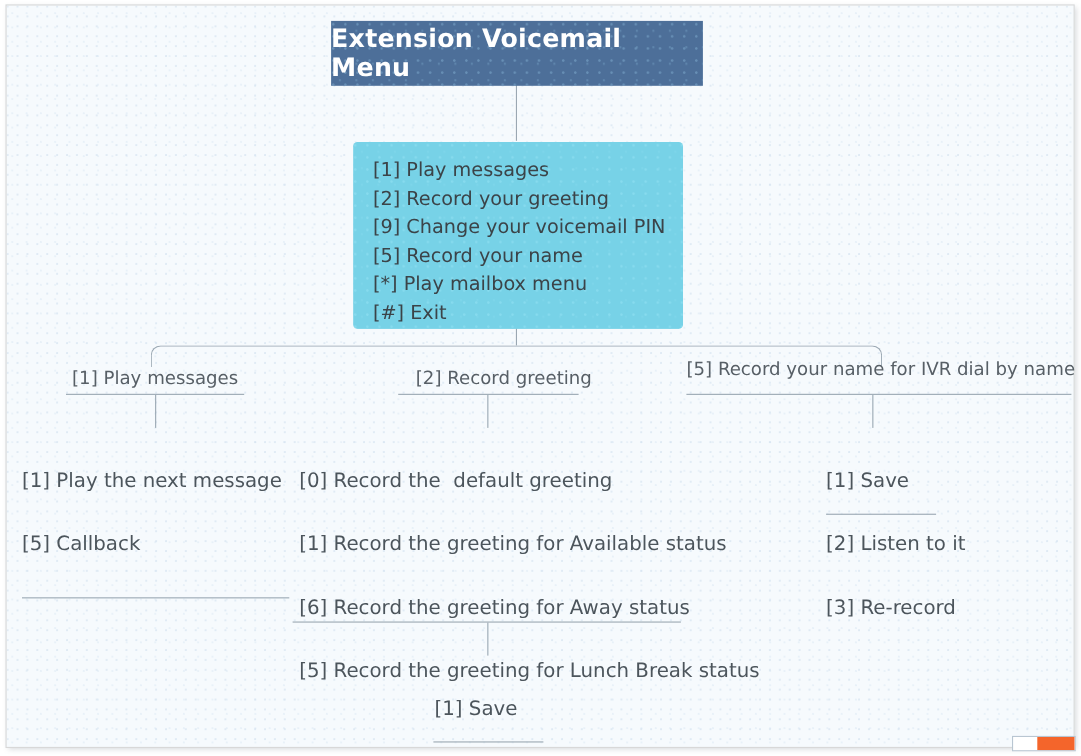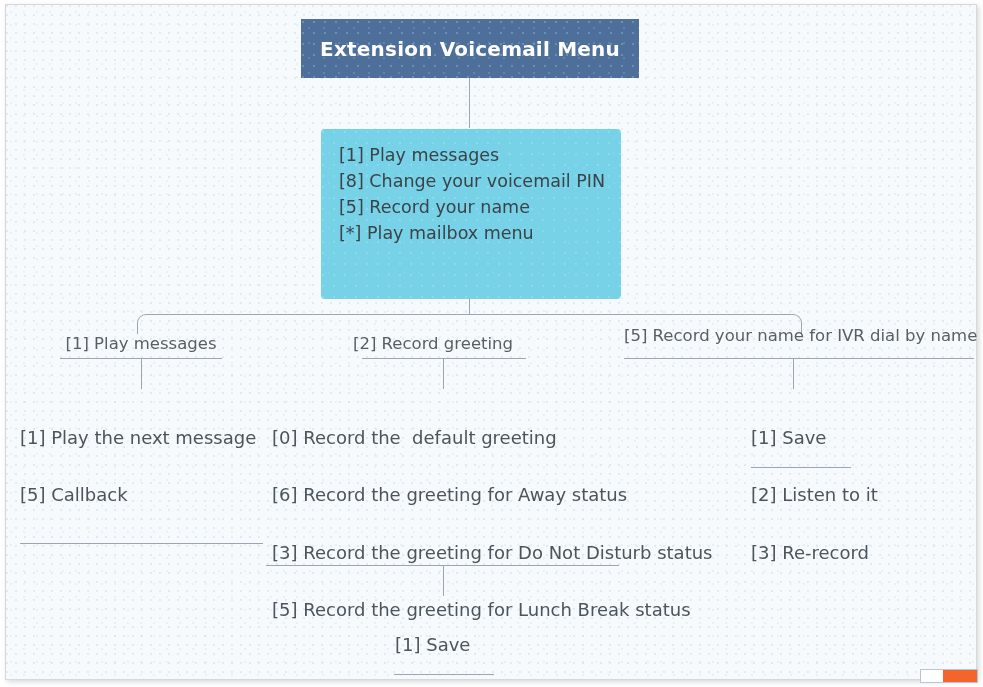--- a/index.html
+++ b/index.html
@@ -55,21 +55,21 @@
   }
 
   
   .node-title {
     position: absolute;
     box-sizing: border-box;
     display: flex;
     align-items: center;
     justify-content: center;
     color: #ffffff;
-    font-size: 20px;
+    font-size: 23px;
     font-weight: bold;
     letter-spacing: 0.2px;
     background-color: #4d6f99;
     background-image:
       radial-gradient(circle at 2px 3px, rgba(125,170,205,0.55) 0.8px, rgba(0,0,0,0) 1.4px),
       radial-gradient(circle at 8px 9px, rgba(120,165,200,0.40) 0.8px, rgba(0,0,0,0) 1.4px);
     background-size: 11px 11px, 15px 15px;
   }
 
   .node-menu {
@@ -161,45 +161,47 @@
     <div class="conn conn-v" style="left:437px; top:561px; width:1px; height:30px;"></div>
 
     <div class="rule" style="left:388px; top:669px; width:100px;"></div>
 
     <div class="node-title" style="left:295px; top:14px; width:338px; height:59px;">
       <span>Extension Voicemail Menu</span>
     </div>
 
     <div class="node-menu" style="left:315px; top:124px; width:300px; height:170px;">
       <div class="mline">[1] Play messages</div>
-      <div class="mline">[8] Change your voicemail PIN</div>
+      <div class="mline">[2] Record your greeting</div>
+      <div class="mline">[9] Change your voicemail PIN</div>
       <div class="mline">[5] Record your name</div>
       <div class="mline">[*] Play mailbox menu</div>
+      <div class="mline">[#] Exit</div>
     </div>
 
     <div class="branch-head" style="left:35px; top:328px; width:200px;">
       <span>[1] Play messages</span>
     </div>
 
     <div class="leaf-list" style="left:14px; top:385px; width:250px;">
       <div class="litem">[1] Play the next message</div>
       <div class="litem">[5] Callback</div>
       
       
       
     </div>
 
-    <div class="branch-head" style="left:327px; top:328px; width:200px;">
+    <div class="branch-head" style="left:352px; top:328px; width:200px;">
       <span>[2] Record greeting</span>
     </div>
 
     <div class="leaf-list" style="left:266px; top:385px; width:360px;">
       <div class="litem">[0] Record the  default greeting</div>
+      <div class="litem">[1] Record the greeting for Available status</div>
       <div class="litem">[6] Record the greeting for Away status</div>
-      <div class="litem">[3] Record the greeting for Do Not Disturb status</div>
       <div class="litem">[5] Record the greeting for Lunch Break status</div>
       
       
       
       
     </div>
 
     <div class="branch-head" style="left:618px; top:320px; width:350px;">
       <span>[5] Record your name for IVR dial by name</span>
     </div>

